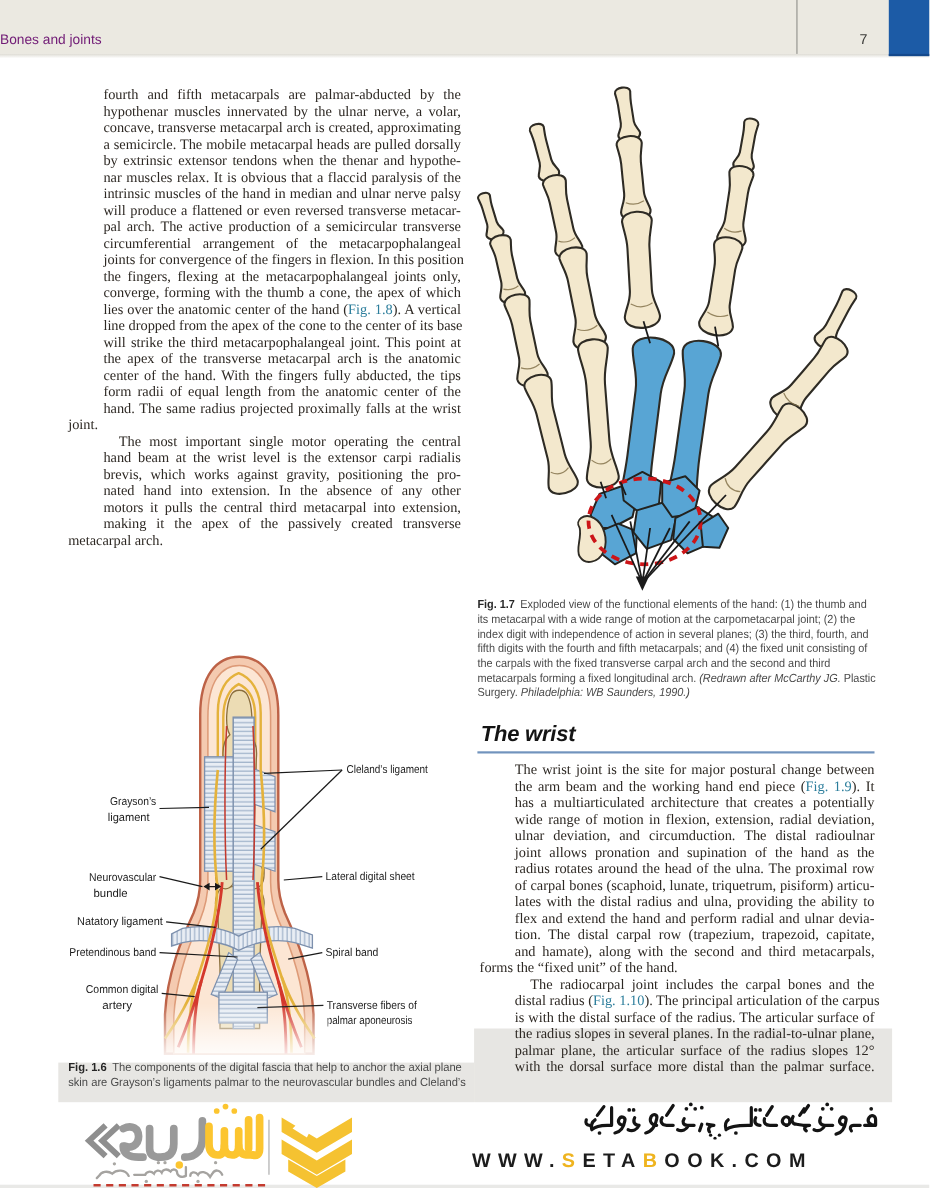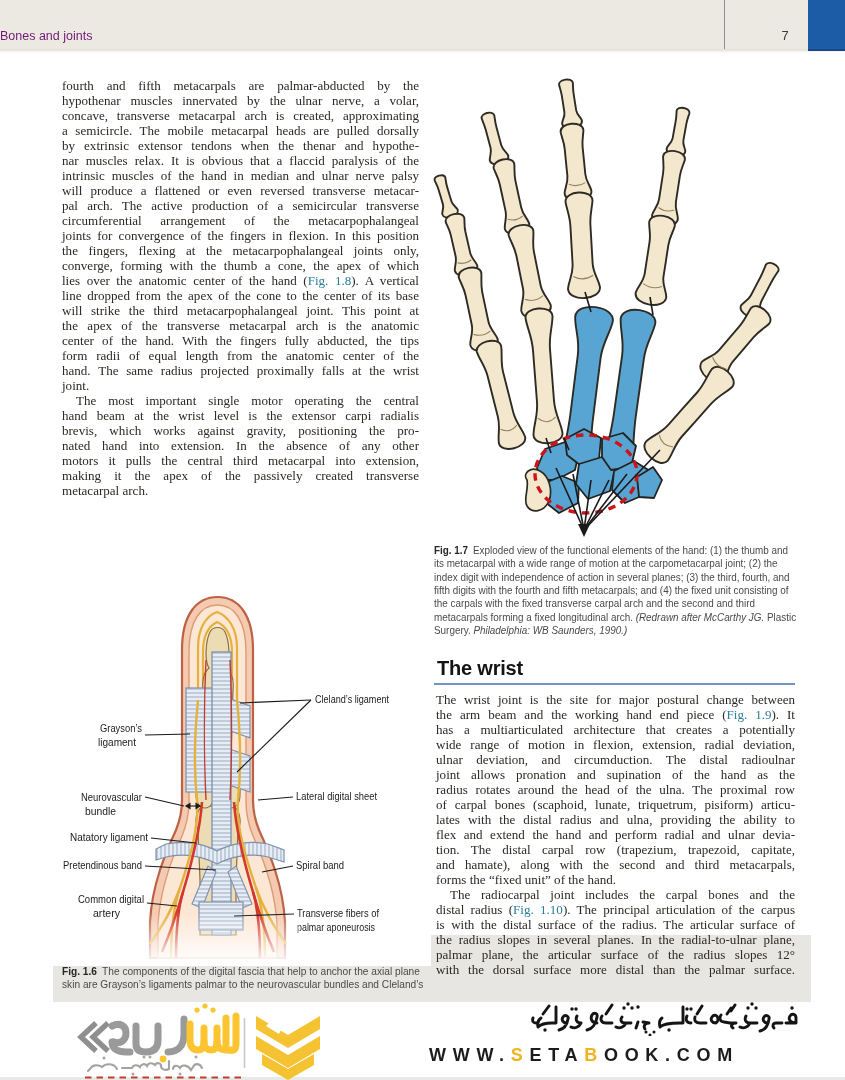--- a/index.html
+++ b/index.html
@@ -8,40 +8,40 @@
   .abs{position:absolute;}
   
   #hdrband{left:0;top:0;width:845px;height:49px;background:#ebe9e1;}
   #hdrfade{left:0;top:49px;width:845px;height:4px;background:linear-gradient(#dedcd4,#ffffff);}
   #hdrtxt{left:0;top:28.5px;width:720px;font-size:12.5px;color:#701a75;}
   #hdrline{left:724px;top:0;width:1px;height:49px;background:#8f8f8a;}
   #hdrnum{left:770px;top:28px;width:30px;text-align:center;font-size:13px;color:#3c3c3a;}
   #hdrblue{left:808px;top:0;width:37px;height:49px;background:#1c5ba6;border-bottom:2px solid #14498c;}
   
   .serifcol{font-family:"Liberation Serif",serif;font-size:13.05px;color:#2d2823;}
-  .serifcol .ln{height:15.04px;line-height:15.04px;text-align:justify;text-align-last:justify;white-space:nowrap;}
+  .serifcol .ln{height:15.04px;line-height:15.04px;text-align:justify;text-align-last:justify;white-space:nowrap;margin-left:32px;}
   .serifcol .lnl{height:15.04px;line-height:15.04px;text-align:left;text-align-last:left;}
   .serifcol .ind{text-indent:14px;}
   .fig{color:#2b7d9b;}
   #lcol{left:62px;top:77.5px;width:357px;}
   #rcol{left:436px;top:691.5px;width:359px;}
   
   .cap{font-size:10.7px;color:#4a4a4a;line-height:13.35px;}
   .cap .cl{height:13.35px;white-space:nowrap;transform-origin:0 50%;}
   #cap17 .cl{transform:scaleX(0.925);}
   #cap16 .cl{transform:scaleX(0.95);}
   .cap b{color:#262626;}
   #cap17{left:434px;top:544px;width:362px;}
   #cap16{left:62px;top:965px;width:360px;}
   
   #gbandR{left:431px;top:935px;width:380px;height:67px;background:#e7e6e3;}
   #gbandL{left:53px;top:966px;width:378px;height:36px;background:#e7e6e3;}
   #gbandBot{left:0px;top:1077px;width:845px;height:3px;background:#e9e9e7;}
   
-  #hwrist{left:437px;top:657px;width:360px;font-size:20px;font-weight:bold;color:#141414;letter-spacing:-0.2px;}
+  #hwrist{left:437px;top:657px;width:360px;font-size:20px;font-weight:bold;color:#141414;letter-spacing:-0.2px;font-style:italic;}
   #hrule{left:434px;top:682.5px;width:361px;height:2px;background:#7193bd;}
   
   #www{left:429px;top:1044px;width:372px;font-size:18px;line-height:23.5px;font-weight:bold;color:#1c1c1c;
        letter-spacing:6.7px;white-space:nowrap;transform:scaleX(1.0);transform-origin:0 0;}
   #www .y{color:#efb41f;}
   .bn{fill:#f3e8cd;}
   .bb{fill:#58a5d4;}
 </style>
 </head>
 <body>

